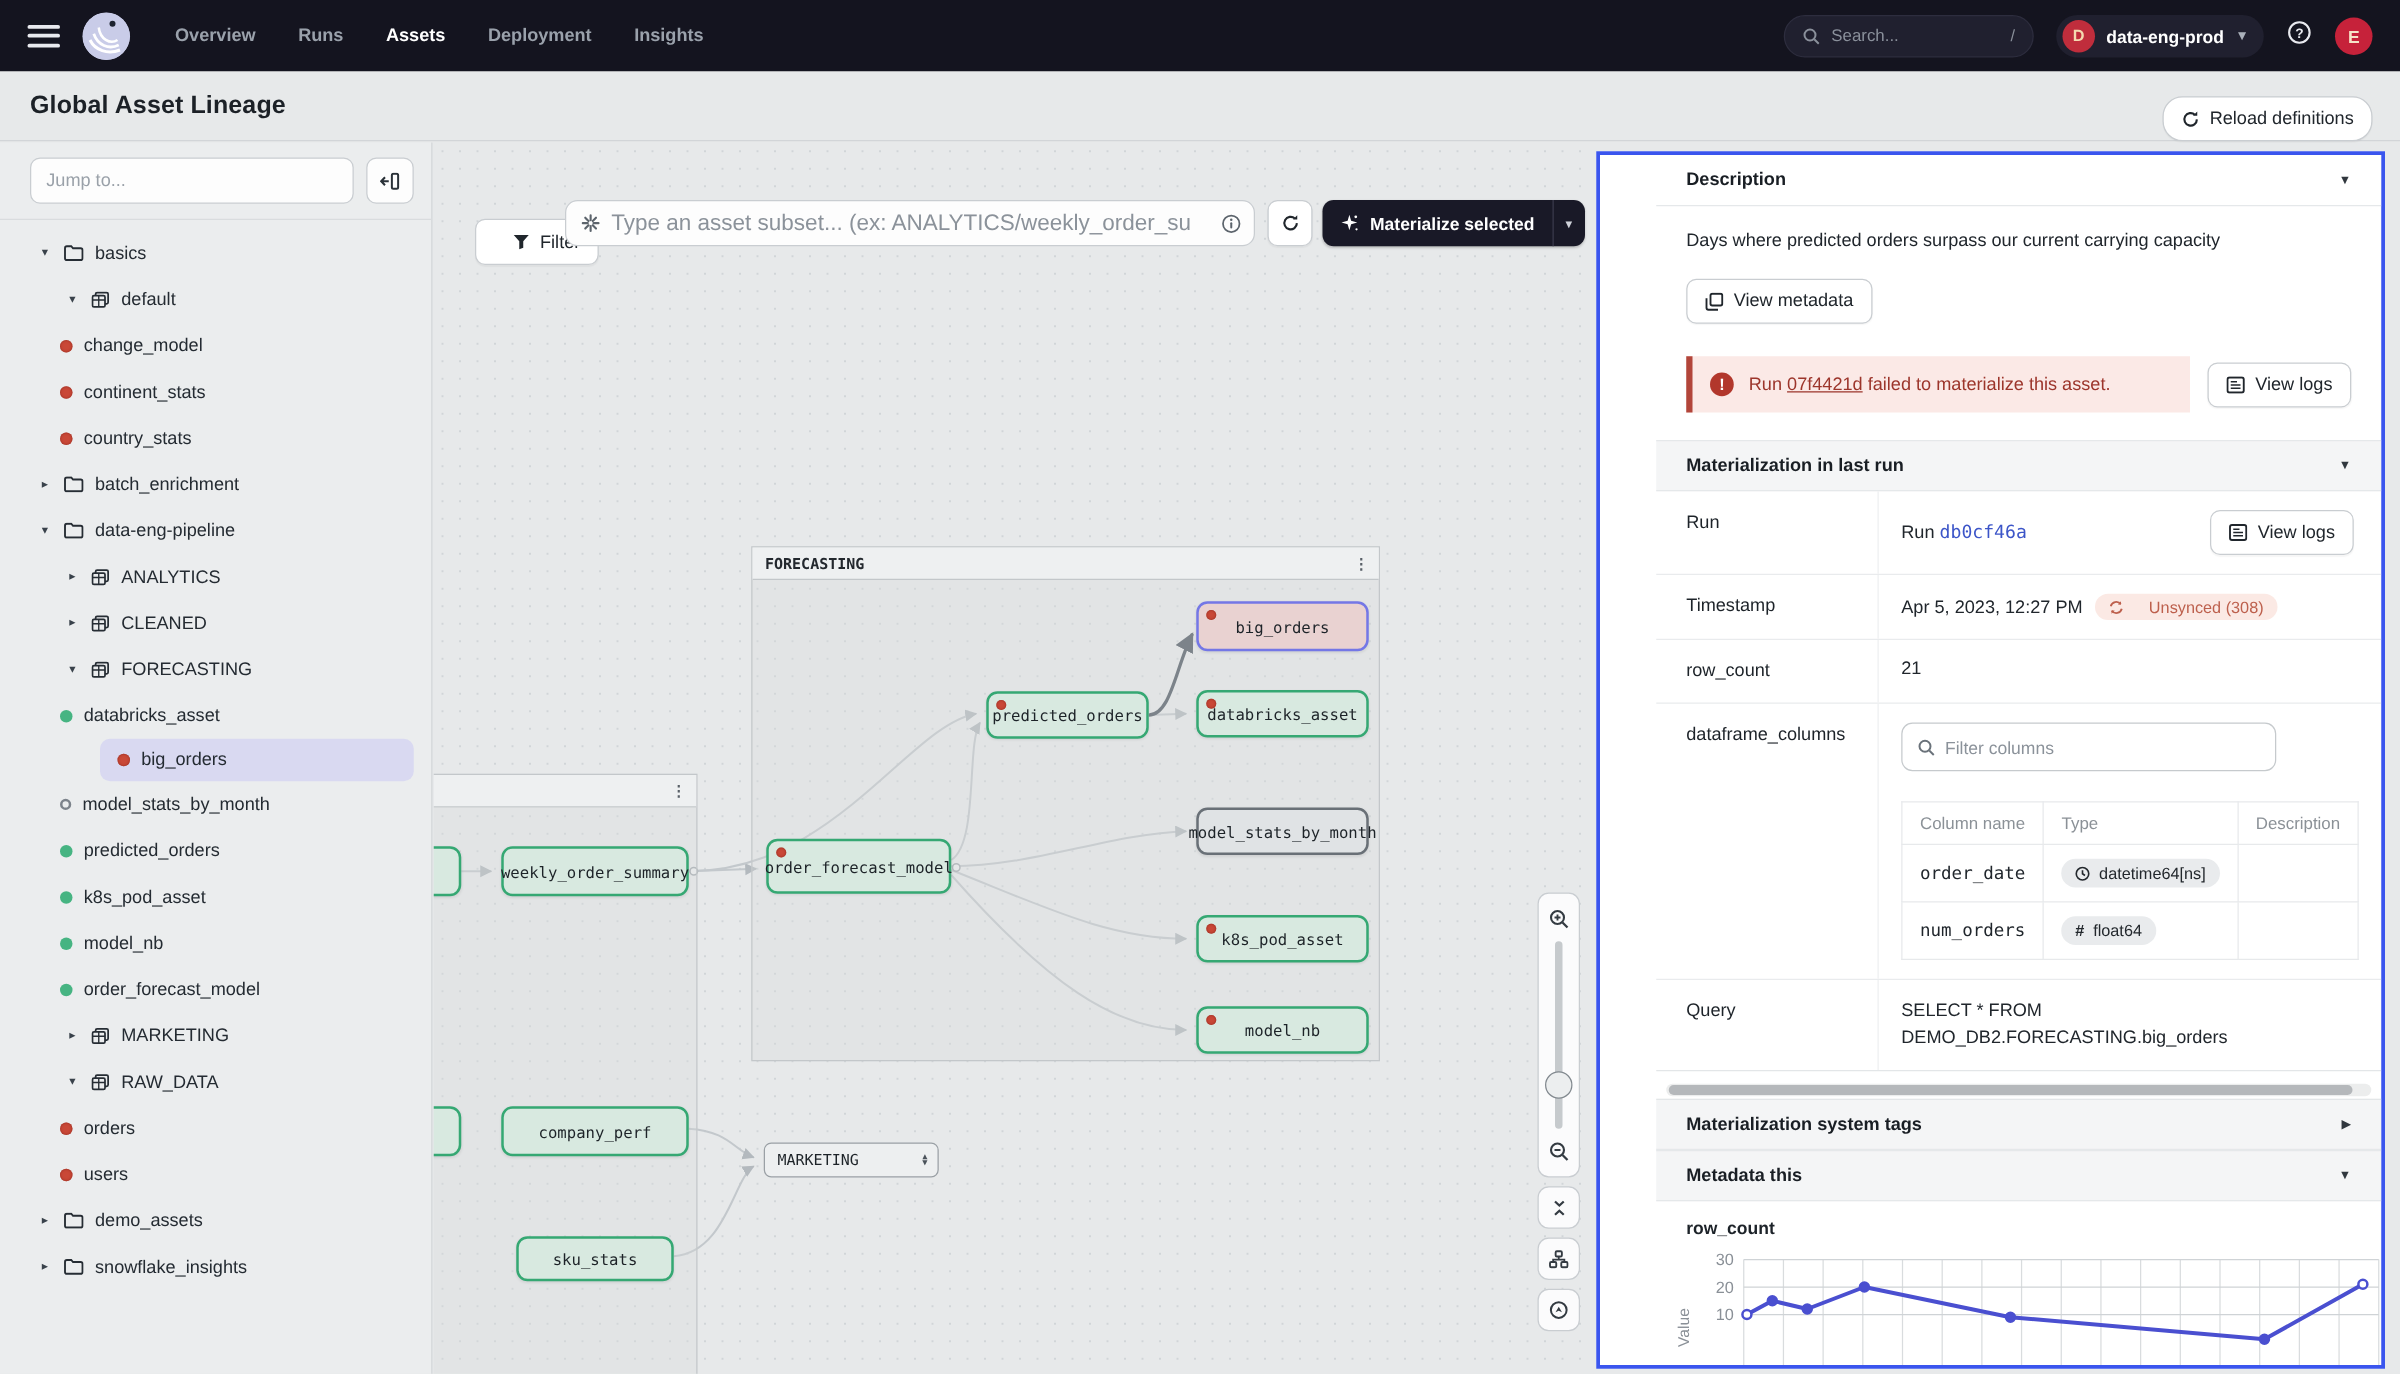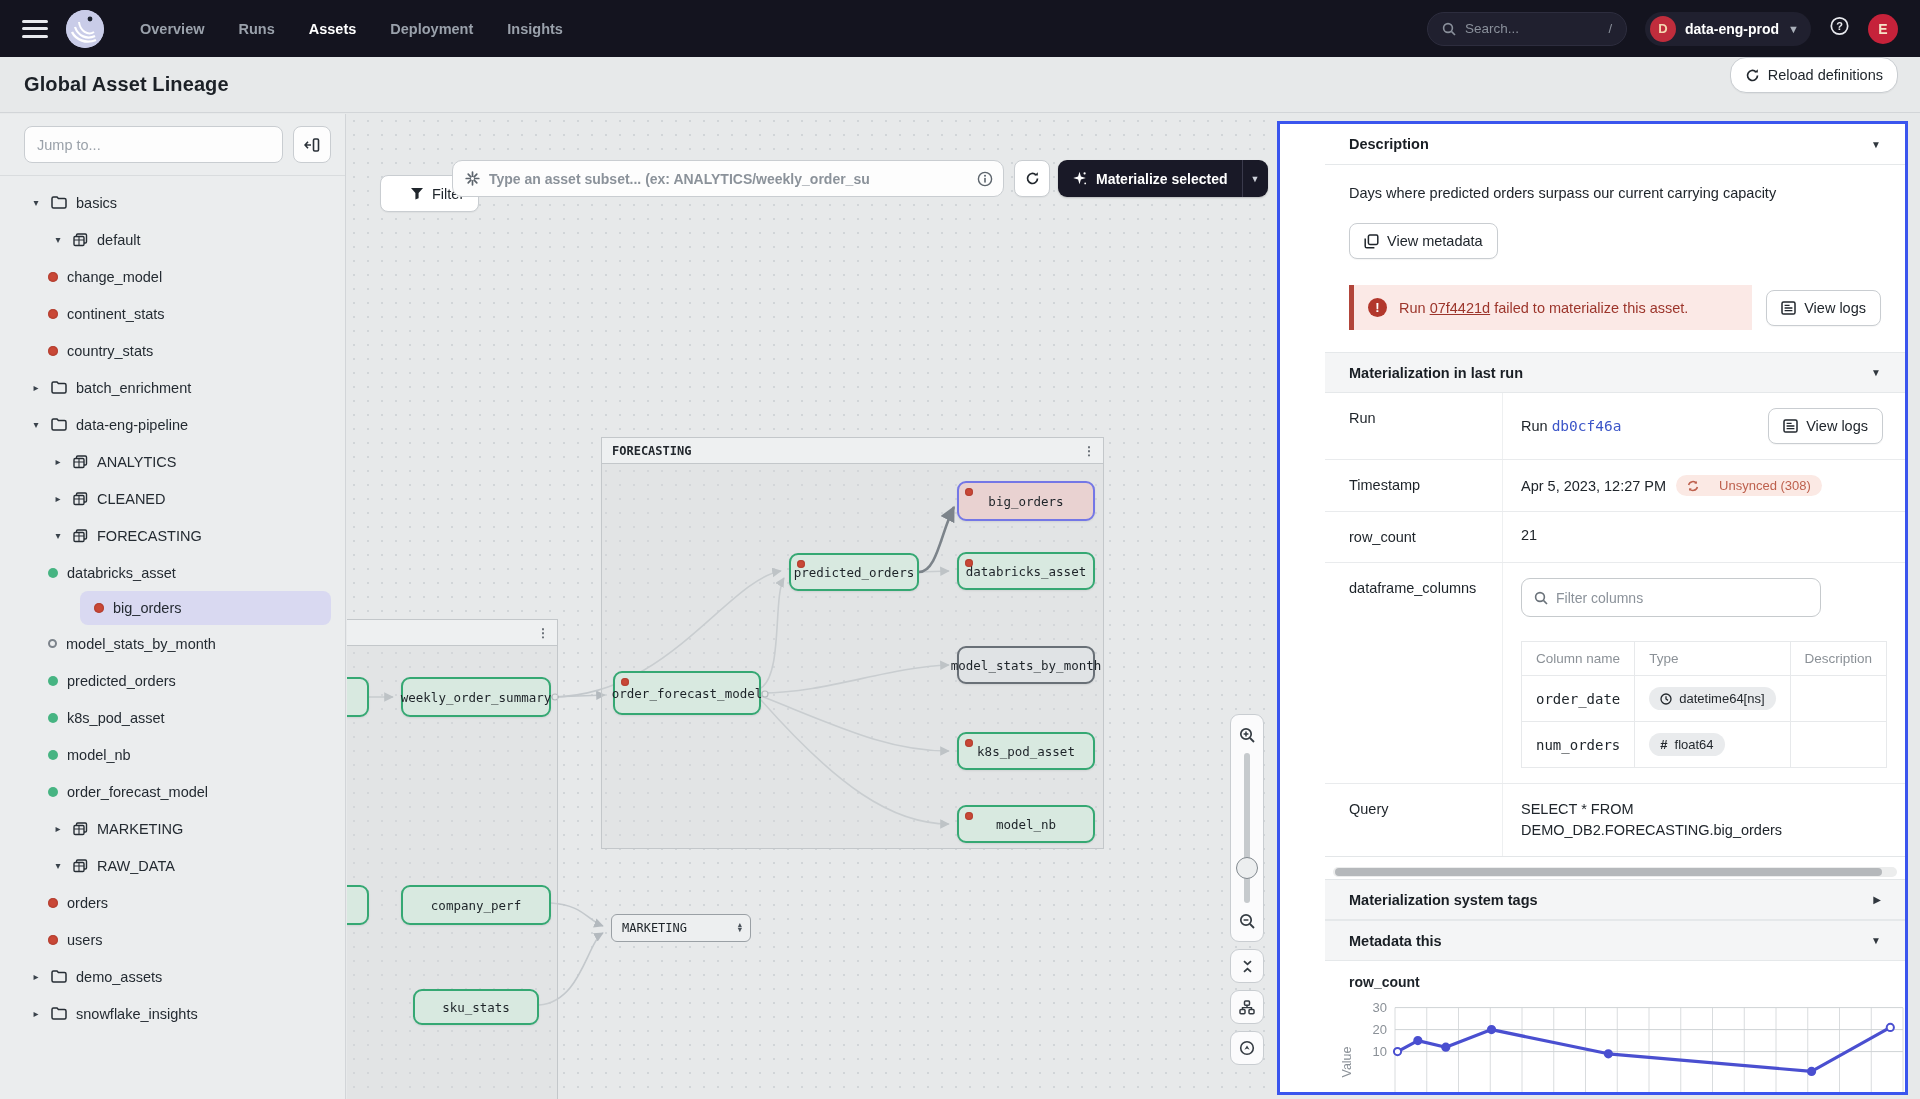--- a/index.html
+++ b/index.html
@@ -25,21 +25,21 @@
   .badge-d { width:26px; height:26px; border-radius:50%; background:#c02d3c; color:#f4d9b0; font-weight:700; font-size:13px; display:flex; align-items:center; justify-content:center; }
   .wsname { color:#fff; font-size:14px; font-weight:700; }
   .chev { color:#aab0ba; font-size:11px; }
   .helpicon { color:#e8e9ee; }
   .avatar { width:30px; height:30px; border-radius:50%; background:#c6223a; color:#f6e3c8; font-weight:700; font-size:14px; display:flex; align-items:center; justify-content:center; cursor:pointer; }
 
   
   .pagehead { position:absolute; left:0; top:57px; width:1920px; height:56px; background:#e7e9ea; border-bottom:1px solid #d2d5d8; display:flex; align-items:center; z-index:40; }
   .pagetitle { font-size:20px; font-weight:700; color:#1c2127; margin-left:24px; letter-spacing:.1px; }
   .btn { display:inline-flex; align-items:center; gap:8px; background:#fff; border:1px solid #c9cdd1; border-radius:8px; height:36px; padding:0 14px; font-size:14.5px; color:#20262c; cursor:pointer; box-shadow:0 1px 1px rgba(0,0,0,.04); }
-  .reload-btn { position:absolute; right:22px; top:0;border-radius:16px; }
+  .reload-btn { position:absolute; right:22px; top:20px;border-radius:16px; }
 
   
   .sidebar { position:absolute; left:0; top:114px; width:346px; height:985px; background:#ebedee; border-right:1px solid #d2d5d8; z-index:30; }
   .sidebar-top { display:flex; align-items:center; gap:10px; padding:12px 14px 12px 24px; border-bottom:1px solid #d9dcde; }
   .jumpinput { flex:1; height:37px; background:#fdfdfd; border:1px solid #c9cdd1; border-radius:8px; padding:0 12px; font-size:14.5px; color:#2a3138; outline:none; }
   .jumpinput::placeholder { color:#9aa1a9; }
   .collapse-btn { width:38px; height:37px; background:#fdfdfd; border:1px solid #c9cdd1; border-radius:8px; display:flex; align-items:center; justify-content:center; cursor:pointer; color:#2a3138; }
   .tree { padding-top:8px; }
   .trow { height:37px; display:flex; align-items:center; gap:9px; font-size:14.5px; color:#242b32; cursor:pointer; }
   .trow .caret { width:12px; font-size:10px; color:#39424b; text-align:center; }
@@ -73,21 +73,21 @@
   .zslider { background:#fbfbfc; border:1px solid #c9cdd1; border-radius:9px; display:flex; flex-direction:column; align-items:center; padding:4px 0; }
   .zbtn { width:32px; height:32px; display:flex; align-items:center; justify-content:center; color:#343b42; cursor:pointer; }
   .sq { background:#fbfbfc; border:1px solid #c9cdd1; border-radius:9px; width:34px; height:34px; display:flex; align-items:center; justify-content:center; color:#343b42; cursor:pointer; }
   .ztrack { width:6px; height:150px; background:#c6cacd; border-radius:3px; position:relative; margin:2px 0; }
   .zhandle { position:absolute; left:50%; transform:translateX(-50%); top:104px; width:22px; height:22px; border-radius:50%; background:#eceeef; border:1.5px solid #82898f; cursor:grab; }
 
   
   .gtoolbar { position:absolute; top:160px; left:0; width:1920px; height:0; z-index:35; }
   .filter-btn { position:absolute; left:380px; top:15px; height:37px;padding-left:29px; }
   .subsetwrap { position:absolute; left:452px; top:0; width:552px; height:37px; background:#fdfdfd; border:1px solid #c9cdd1; border-radius:10px; display:flex; align-items:center; padding:0 10px 0 12px; gap:9px; color:#5c646c; }
-  .subsetwrap input { flex:1; border:none; outline:none; background:transparent; font-size:14px; color:#434b53;font-weight:bold; }
+  .subsetwrap input { flex:1; border:none; outline:none; background:transparent; font-size:18px; color:#434b53; }
   .subsetwrap input::placeholder { color:#8b929a; }
   .refresh-btn { position:absolute; left:1014px; top:0; width:36px; height:37px; padding:0; justify-content:center; }
   .mat-btn { position:absolute; left:1058px; top:0; height:37px; background:#191927; border-radius:9px; display:flex; align-items:stretch; color:#fff; cursor:pointer; box-shadow:0 1px 2px rgba(0,0,0,.2); }
   .mat-main { display:flex; align-items:center; gap:9px; padding:0 14px; font-size:14px; font-weight:600; }
   .mat-split { width:26px; border-left:1px solid #3a3a4c; display:flex; align-items:center; justify-content:center; font-size:9px; color:#cfd2da; }
 
   
   .panel { position:absolute; left:1277px; top:121px; width:631px; height:974px; background:#fff; border:3px solid #3a55ee; z-index:45; overflow:hidden;padding-left:45px; }
   .sechead { height:41px; display:flex; align-items:center; justify-content:space-between; padding:0 24px; font-size:14.5px; font-weight:700; color:#191e24; border-bottom:1px solid #e5e8ea; background:#fff; }
   .sechead.gray { background:#f4f5f6; border-top:1px solid #e5e8ea; }

